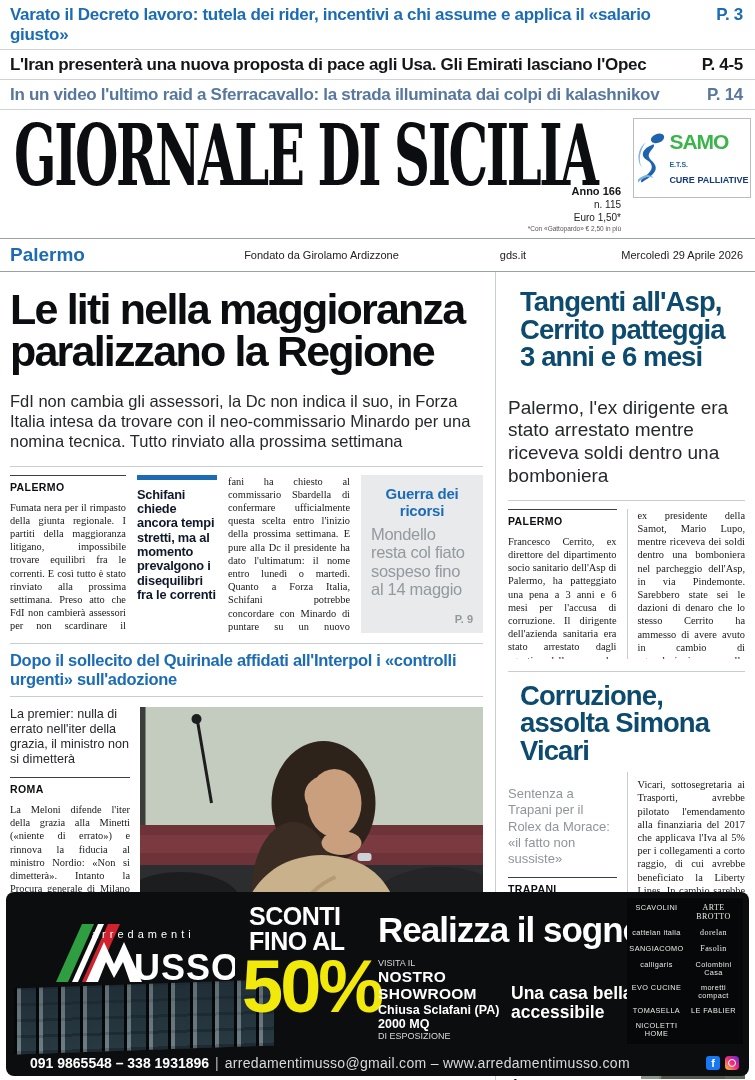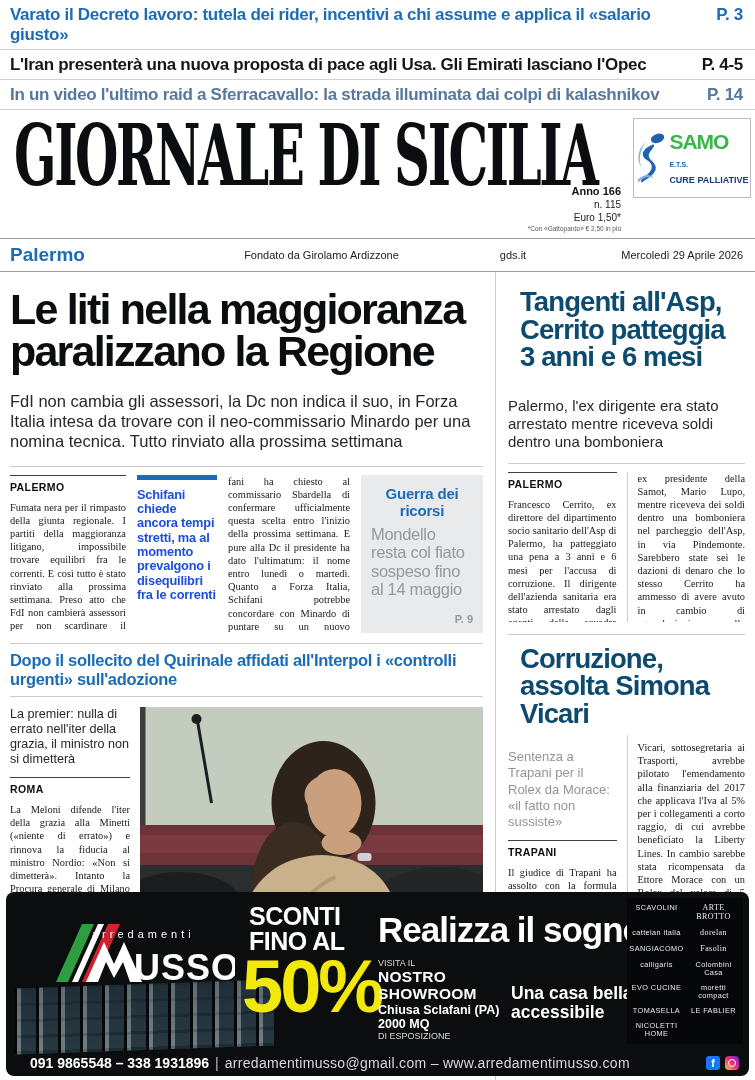--- a/index.html
+++ b/index.html
@@ -50,38 +50,38 @@
   .hairline { border:0; border-top:1px solid #c9ccd0; }
 
   .kicker { font-size:10.5px; font-weight:700; letter-spacing:0.4px; color:#0c0d10;
             border-top:1px solid #3c3f44; padding-top:5px; margin-bottom:8px; }
   .serif { font-family:"Liberation Serif", serif; font-size:10.4px; line-height:1.27; text-align:justify; color:#17181b; }
 
   .lead-cols { display:flex; gap:11px; margin-top:8px; height:158px; }
   .lc1 { width:116px; overflow:hidden; }
   .lc-quote { width:80px; }
   .qbar { height:5px; background:#1b6cb5; margin-bottom:8px; }
-  .quote-text { font-size:12.8px; font-weight:700; line-height:1.12; letter-spacing:-0.2px; color:#1d4ed8; }
+  .quote-text { font-size:12.8px; font-weight:700; line-height:1.12; letter-spacing:-0.2px; color:#0f172a; }
   .lc2 { width:122px; display:flex; flex-direction:column; overflow:hidden; }
   .graybox { flex:1; background:#e9eaec; padding:10px 10px 8px; display:flex; flex-direction:column; }
   .graybox .gb-kicker { color:#1b6cb5; font-weight:700; font-size:15px; margin-bottom:6px; letter-spacing:-0.2px;text-align:center; }
   .graybox .gb-title { color:#93999f; font-size:16.5px; line-height:1.12; letter-spacing:-0.3px; }
   .graybox .gb-page { margin-top:auto; text-align:right; color:#93999f; font-weight:700; font-size:11px; }
 
   .banner { border-top:1px solid #c9ccd0; border-bottom:1px solid #c9ccd0; margin-top:10px;
             padding:7px 0; color:#1b6cb5; font-weight:700; font-size:16.5px; letter-spacing:-0.3px; }
 
   .minetti-row { display:flex; gap:10px; margin-top:10px; }
   .minetti-text { width:120px; }
   h2.sec-h { font-size:21.5px; line-height:1.03; letter-spacing:-0.6px; font-weight:700; color:#0c0d10; margin-bottom:10px; }
   .sec-deck { font-size:12.6px; line-height:1.2; color:#26282c; margin-bottom:10px; }
   .photo-wrap { flex:1; height:276px; overflow:hidden; background:#c3cabe; }
 
   h2.right-h { font-size:27.5px; line-height:1.0; letter-spacing:-0.9px; font-weight:700; color:#0c4a6e; margin:16px 12px 0; }
-  .right-deck { font-size:15px; line-height:1.2; color:#26282c; margin:26px 0 12px; }
+  .right-deck { font-size:19px; line-height:1.2; color:#26282c; margin:26px 0 12px; }
   .two-cols { display:flex; margin-top:8px; }
   .tc { width:50%; overflow:hidden; display:flex; flex-direction:column; }
   .tc + .tc { border-left:1px solid #c9ccd0; padding-left:10px; }
   .tc { padding-right:10px; }
   .tc:last-child { padding-right:0; }
   .sect-sep { border:0; border-top:1px solid #c9ccd0; margin:12px 0 0; }
 
   .vicari-deck { font-size:13px; line-height:1.25; color:#8f959b; margin:14px 0 10px; }
   .cast-row { display:flex; gap:8px; margin-top:12px; }
   .cast-text { flex:1; }

